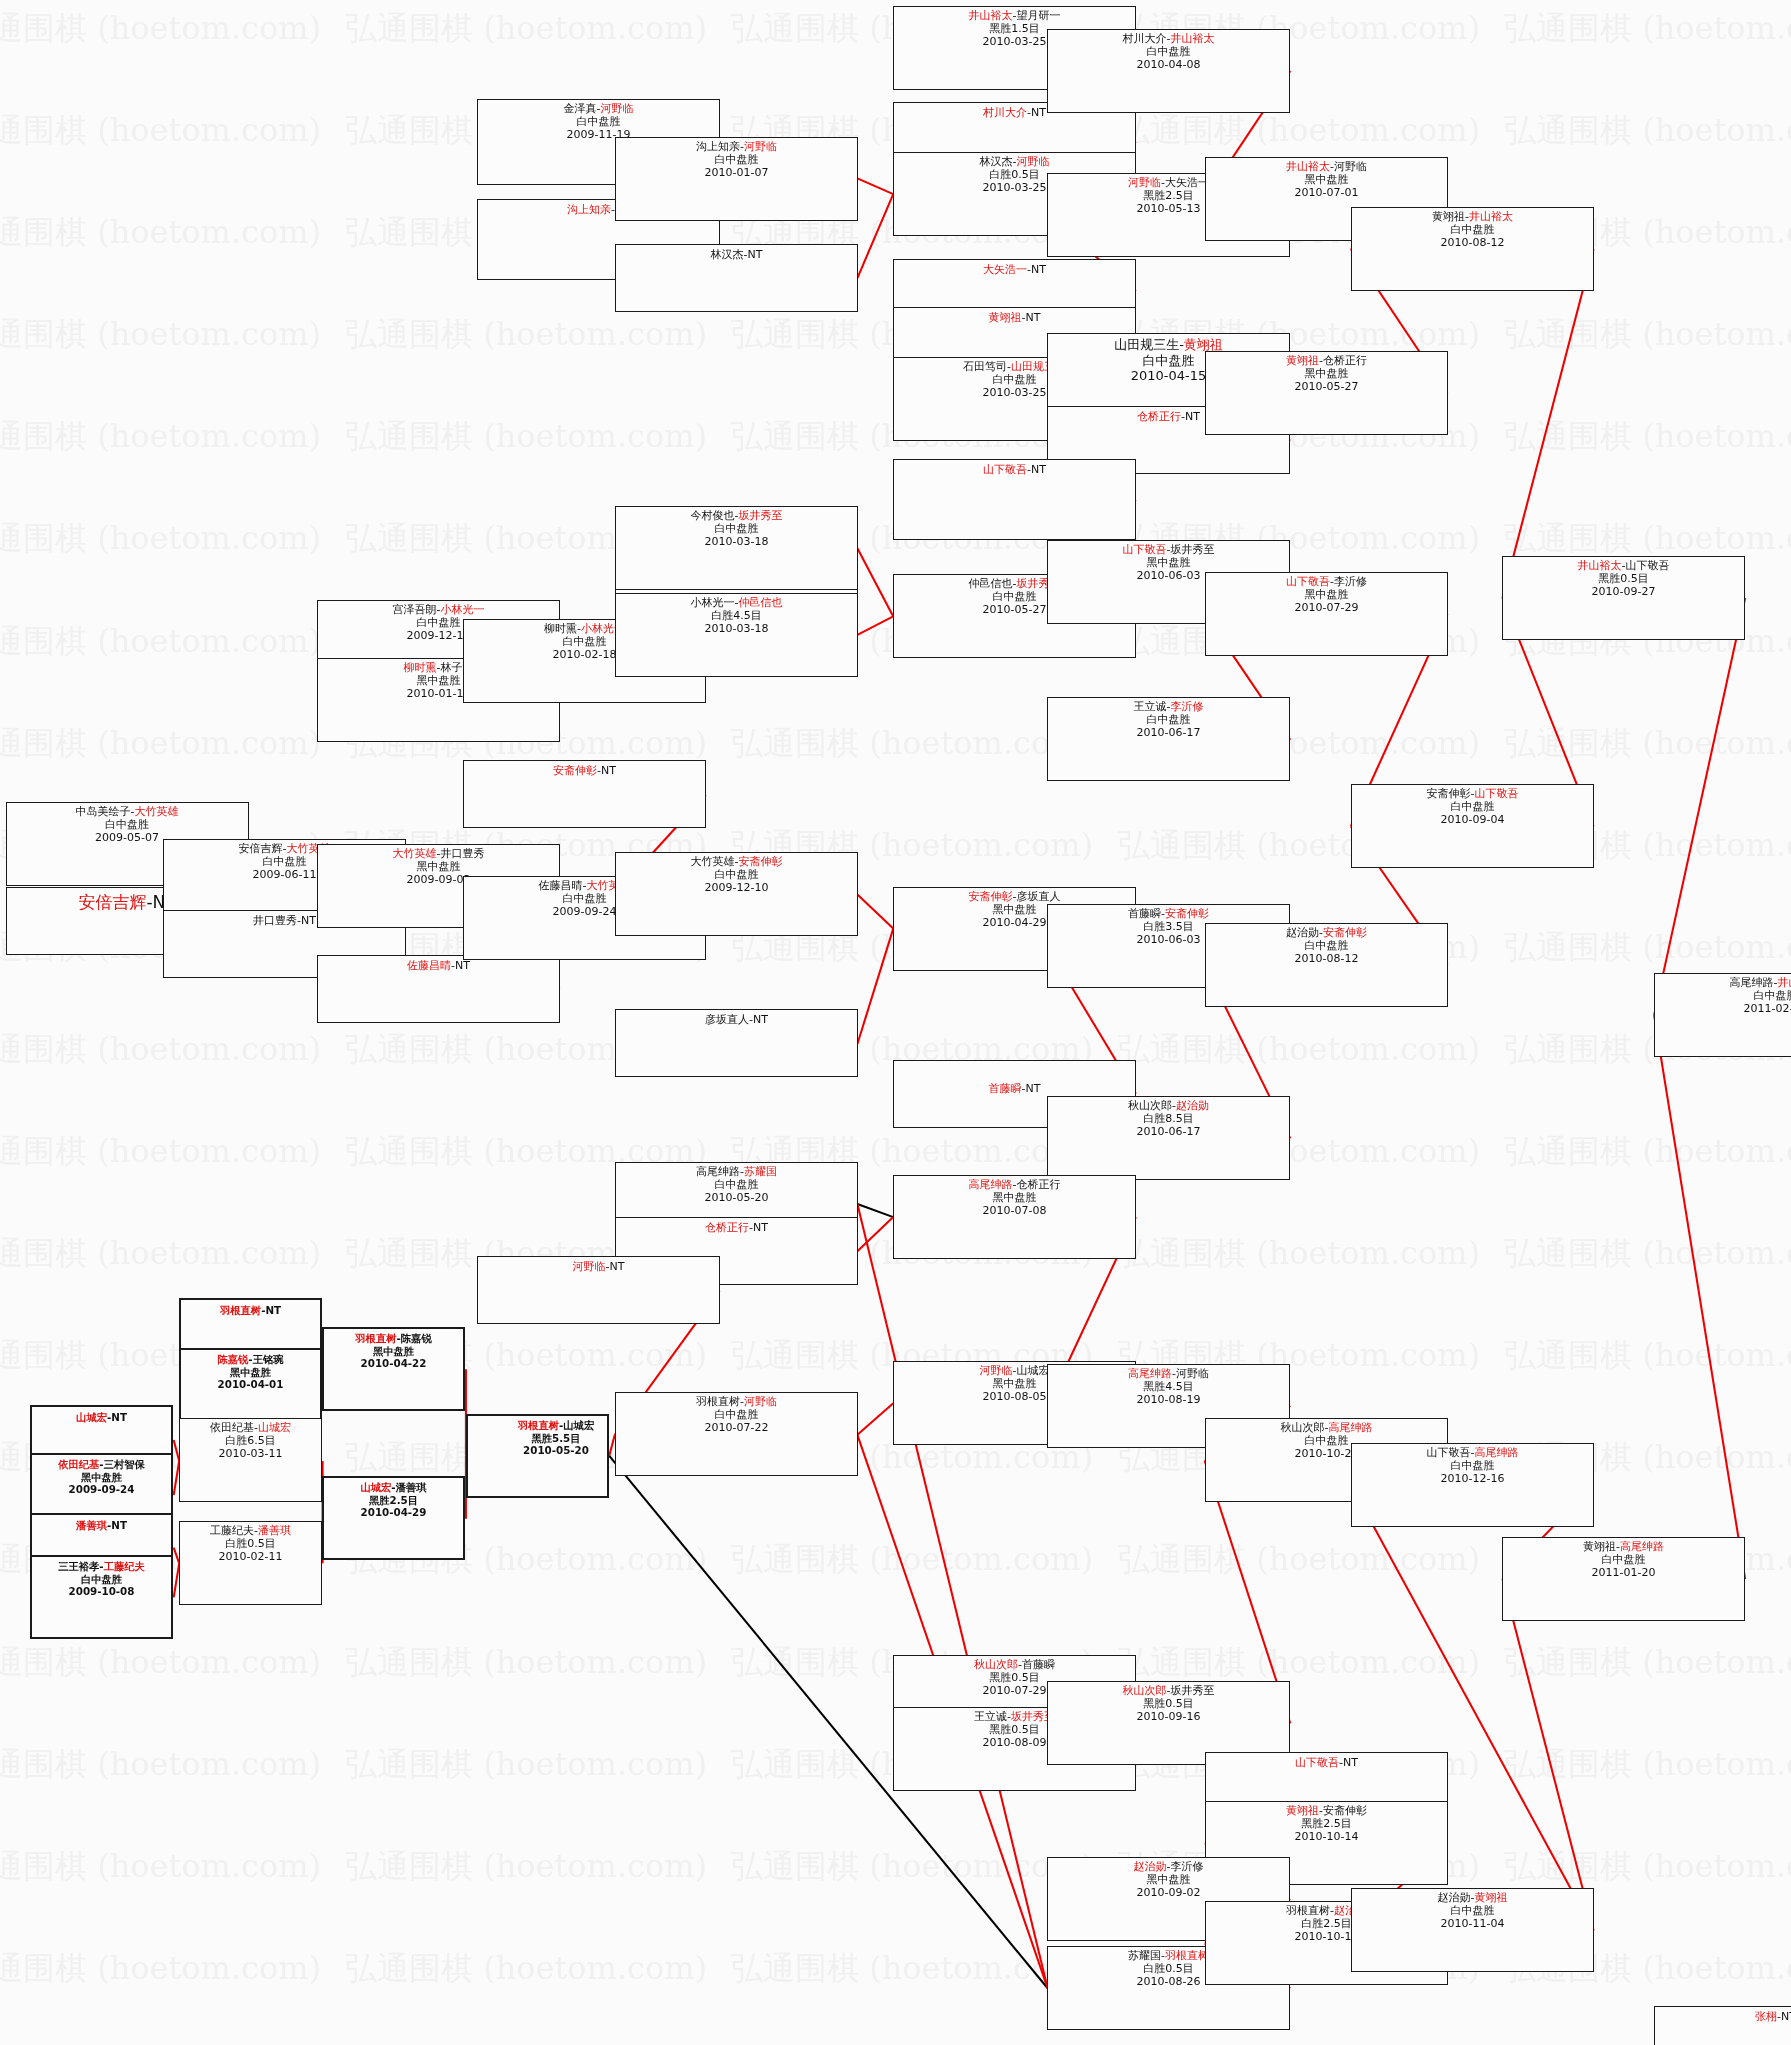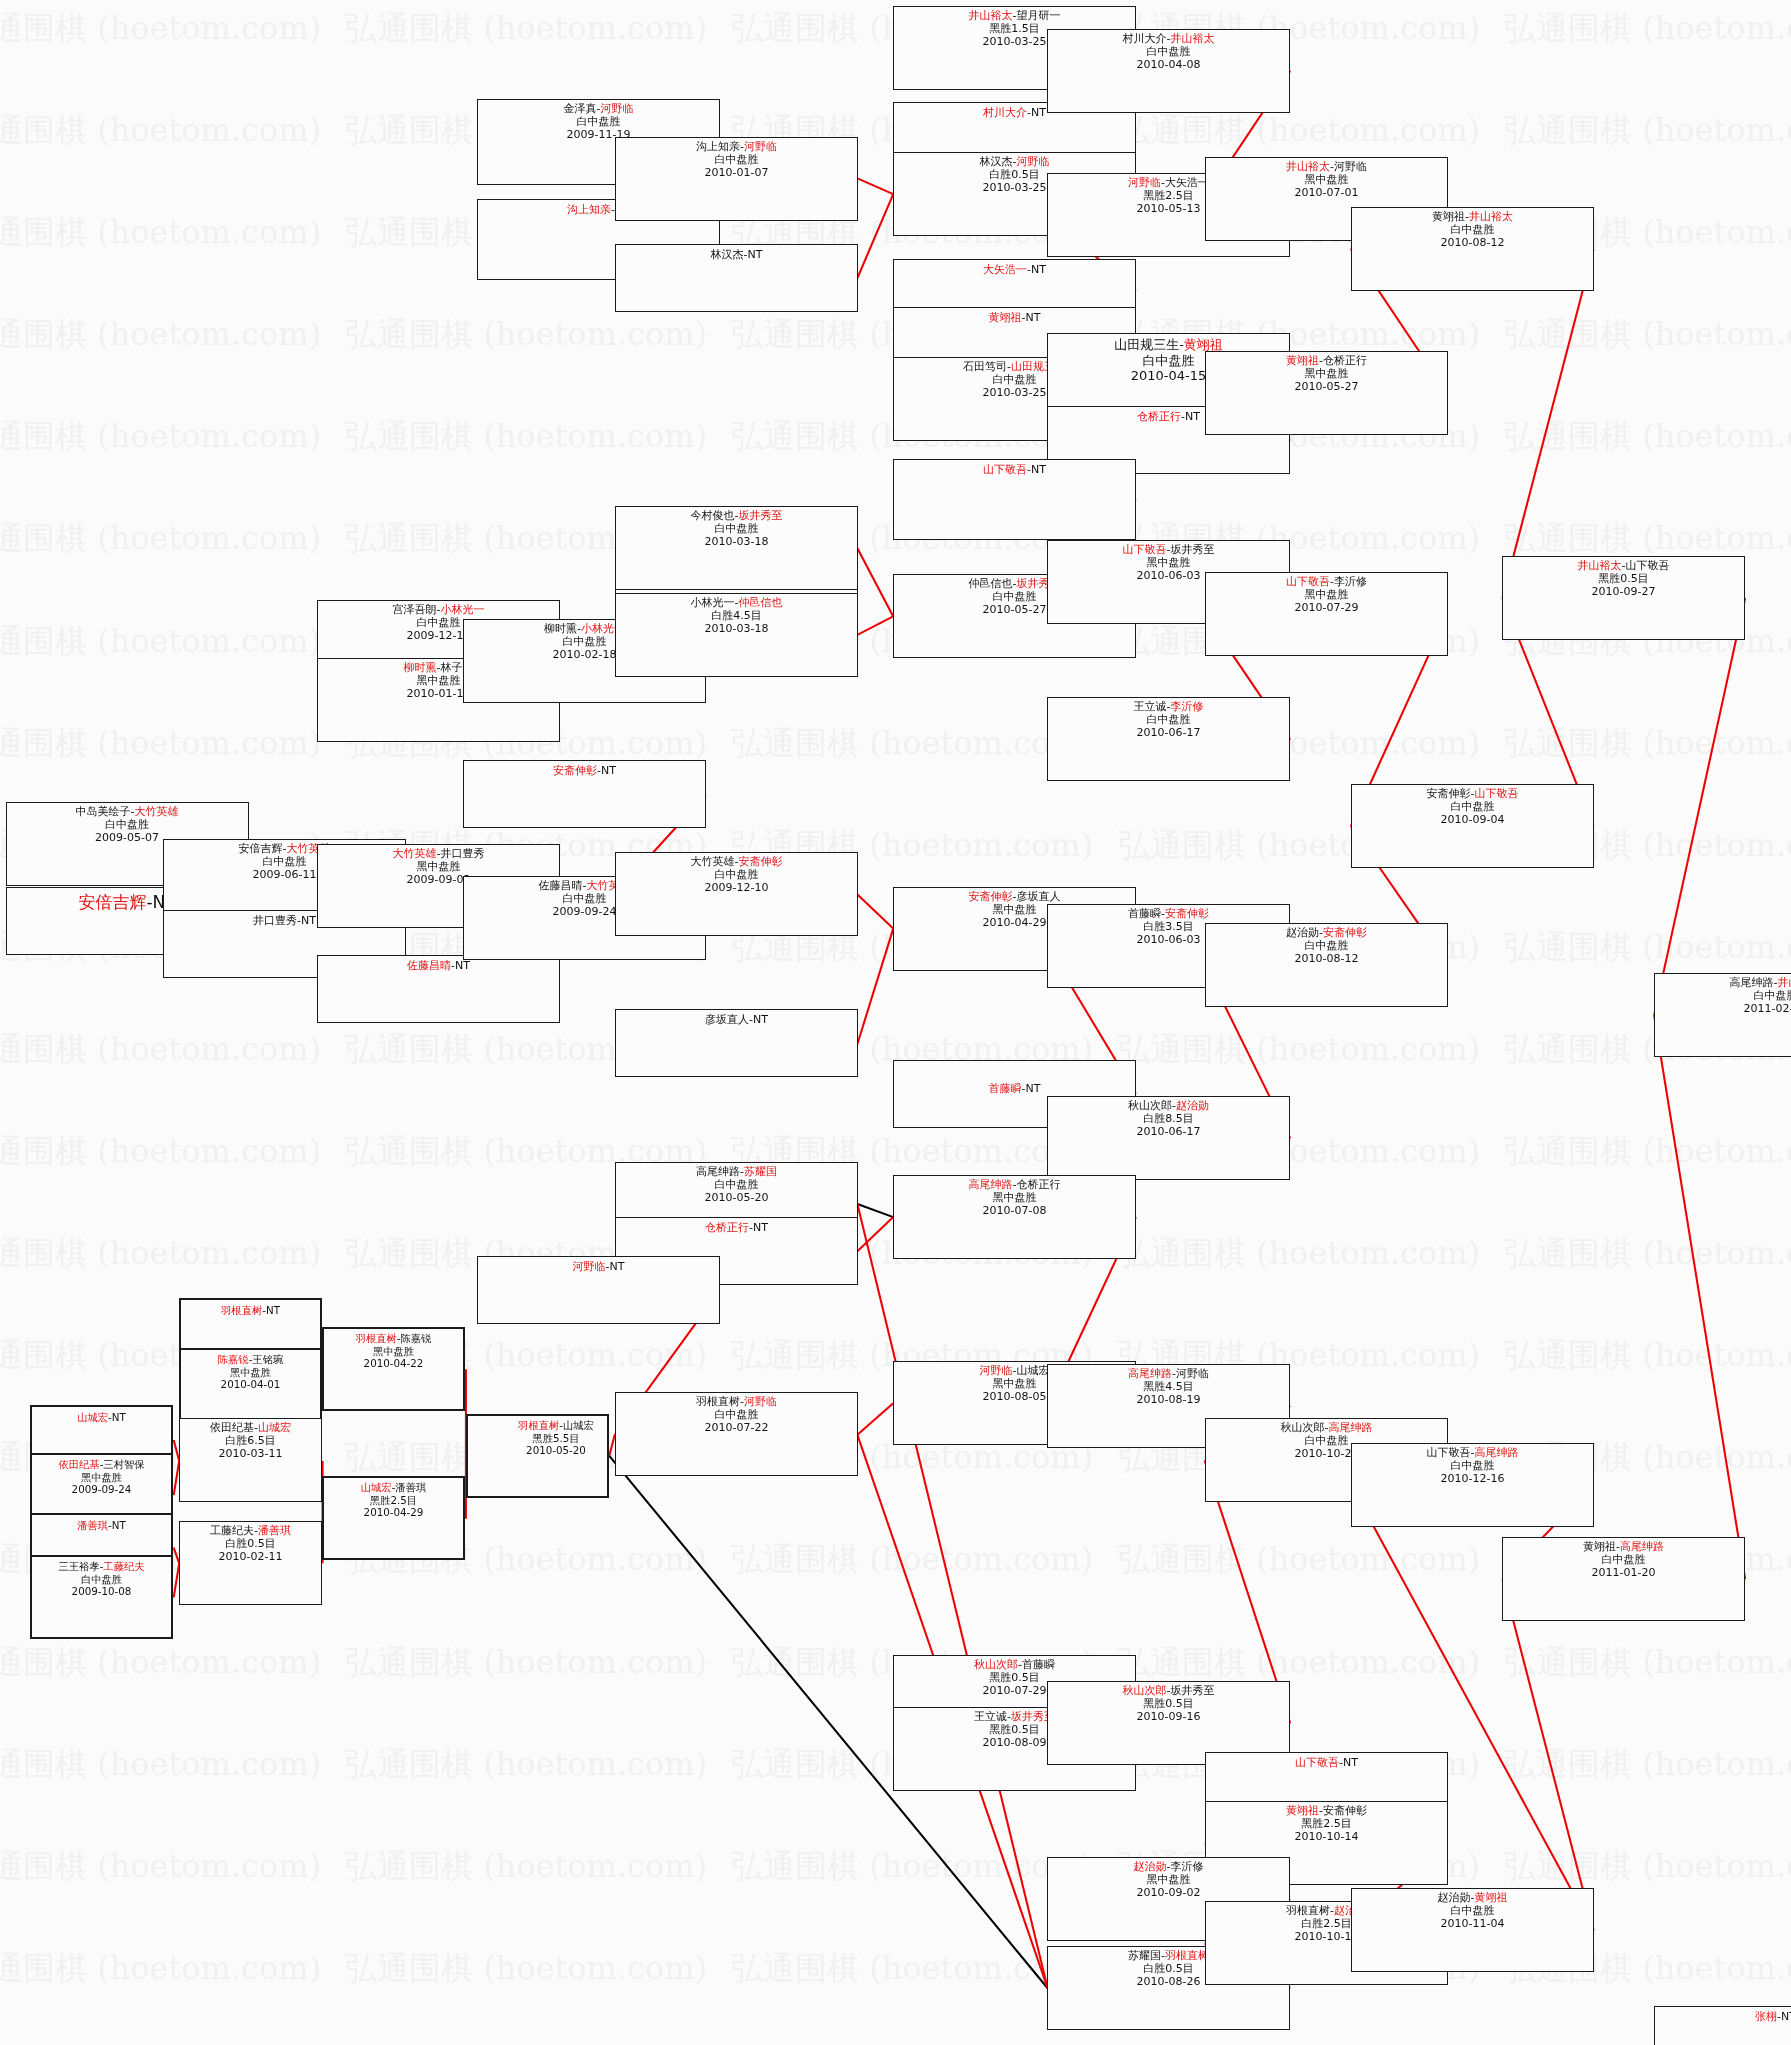--- a/index.html
+++ b/index.html
@@ -6,21 +6,21 @@
   #stage{position:relative;width:1792px;height:2046px;background:#fbfbfb;overflow:hidden;
          font-family:"DejaVu Sans","Liberation Sans",sans-serif;}
   #watermarks{position:absolute;left:0;top:0;width:1792px;height:2046px;z-index:0;pointer-events:none;}
   .wm{position:absolute;color:#f0f0f0;font-size:32px;font-family:"DejaVu Serif","Liberation Serif",serif;white-space:nowrap;}
   #edges{position:absolute;left:0;top:0;z-index:1;pointer-events:none;}
   .node{position:absolute;z-index:2;box-sizing:border-box;border:1.4px solid #1a1a1a;background:#fcfcfc;
         text-align:center;line-height:1.18;color:#111;}
   .node .ln{display:block;white-space:nowrap;}
   .nm-w{color:#e01010;}
   .nm-l{color:#111;}
-  .bold .ln{font-weight:normal;}
+  .bold .ln{font-weight:bold;}
   .bold{border-width:2.1px;}
 </style>
 </head>
 <body>
 
 <div id="stage">
 
   <div id="watermarks">
       <div class="wm" style="left: -41px; top: 7px;">弘通围棋 (hoetom.com)</div>
       <div class="wm" style="left: 345px; top: 7px;">弘通围棋 (hoetom.com)</div>

